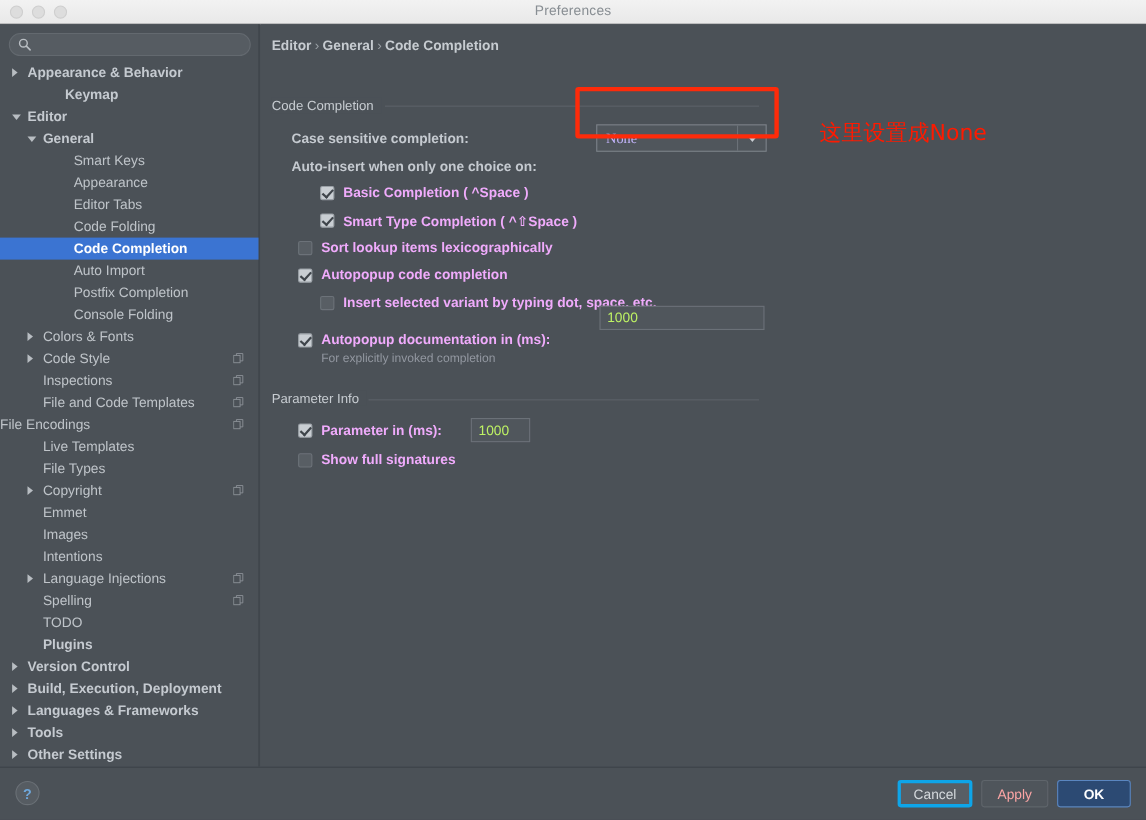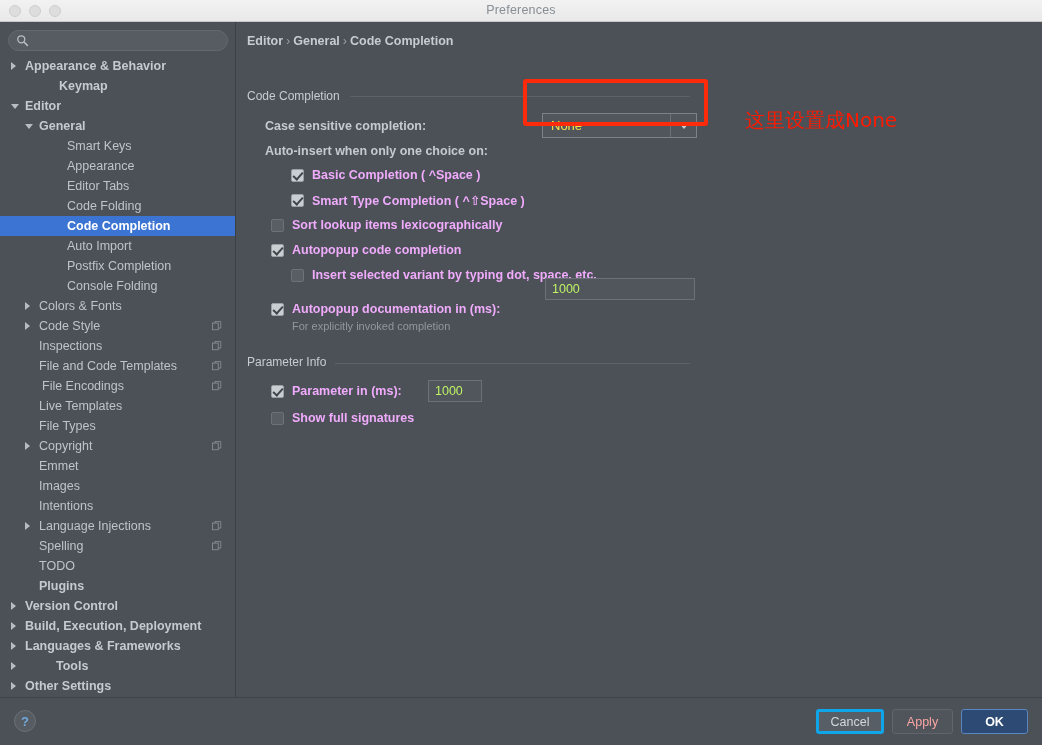--- a/index.html
+++ b/index.html
@@ -191,21 +191,21 @@
   .combo {
     position: absolute;
     background: #50565c;
     border: 1px solid #7c8289;
     display: flex; align-items: center;
     cursor: default;
   }
   .combo-text {
     flex: 1;
     padding-left: 8px;
-    font-size: 13px; color: #fde047;
+    font-size: 13px; color: #c4b5fd; font-family: Liberation Serif, serif;
   }
   .combo-btn {
     width: 26px; height: 100%;
     border-left: 1px solid #6b7178;
     display: flex; align-items: center; justify-content: center;
   }
   .combo-arrow {
     width: 0; height: 0;
     border-left: 5px solid transparent;
     border-right: 5px solid transparent;
@@ -351,21 +351,21 @@
           </svg>
         </div>
         <div class="node">
           <span style="padding-left: 39px;">File and Code Templates</span>
           <svg viewBox="0 0 12 12" class="copyicon">
             <rect x="0.5" y="2.5" width="7" height="8" fill="none" stroke="#8c9298" stroke-width="1"></rect>
             <path d="M3.5 2.5 V0.5 H10.5 V8.5 H7.5" fill="none" stroke="#8c9298" stroke-width="1"></path>
           </svg>
         </div>
         <div class="node">
-          <span style=" margin-left: 42px;">File Encodings</span>
+          <span style="">File Encodings</span>
           <svg viewBox="0 0 12 12" class="copyicon">
             <rect x="0.5" y="2.5" width="7" height="8" fill="none" stroke="#8c9298" stroke-width="1"></rect>
             <path d="M3.5 2.5 V0.5 H10.5 V8.5 H7.5" fill="none" stroke="#8c9298" stroke-width="1"></path>
           </svg>
         </div>
         <div class="node">
           <span style="padding-left: 39px;">Live Templates</span>
         </div>
         <div class="node">
           <span style="padding-left: 39px;">File Types</span>
@@ -415,21 +415,21 @@
         <div class="node bold">
           <span class="arrow" style="left: 11px; top: 6px;"></span>
           <span style="padding-left: 25px;">Build, Execution, Deployment</span>
         </div>
         <div class="node bold">
           <span class="arrow" style="left: 11px; top: 6px;"></span>
           <span style="padding-left: 25px;">Languages &amp; Frameworks</span>
         </div>
         <div class="node bold">
           <span class="arrow" style="left: 11px; top: 6px;"></span>
-          <span style="padding-left: 25px; margin-left: 31px;">Tools</span>
+          <span style="padding-left: 25px;">Tools</span>
         </div>
         <div class="node bold">
           <span class="arrow" style="left: 11px; top: 6px;"></span>
           <span style="padding-left: 25px;">Other Settings</span>
         </div>
       </div>
   </div>
 
   <div class="main">
 

